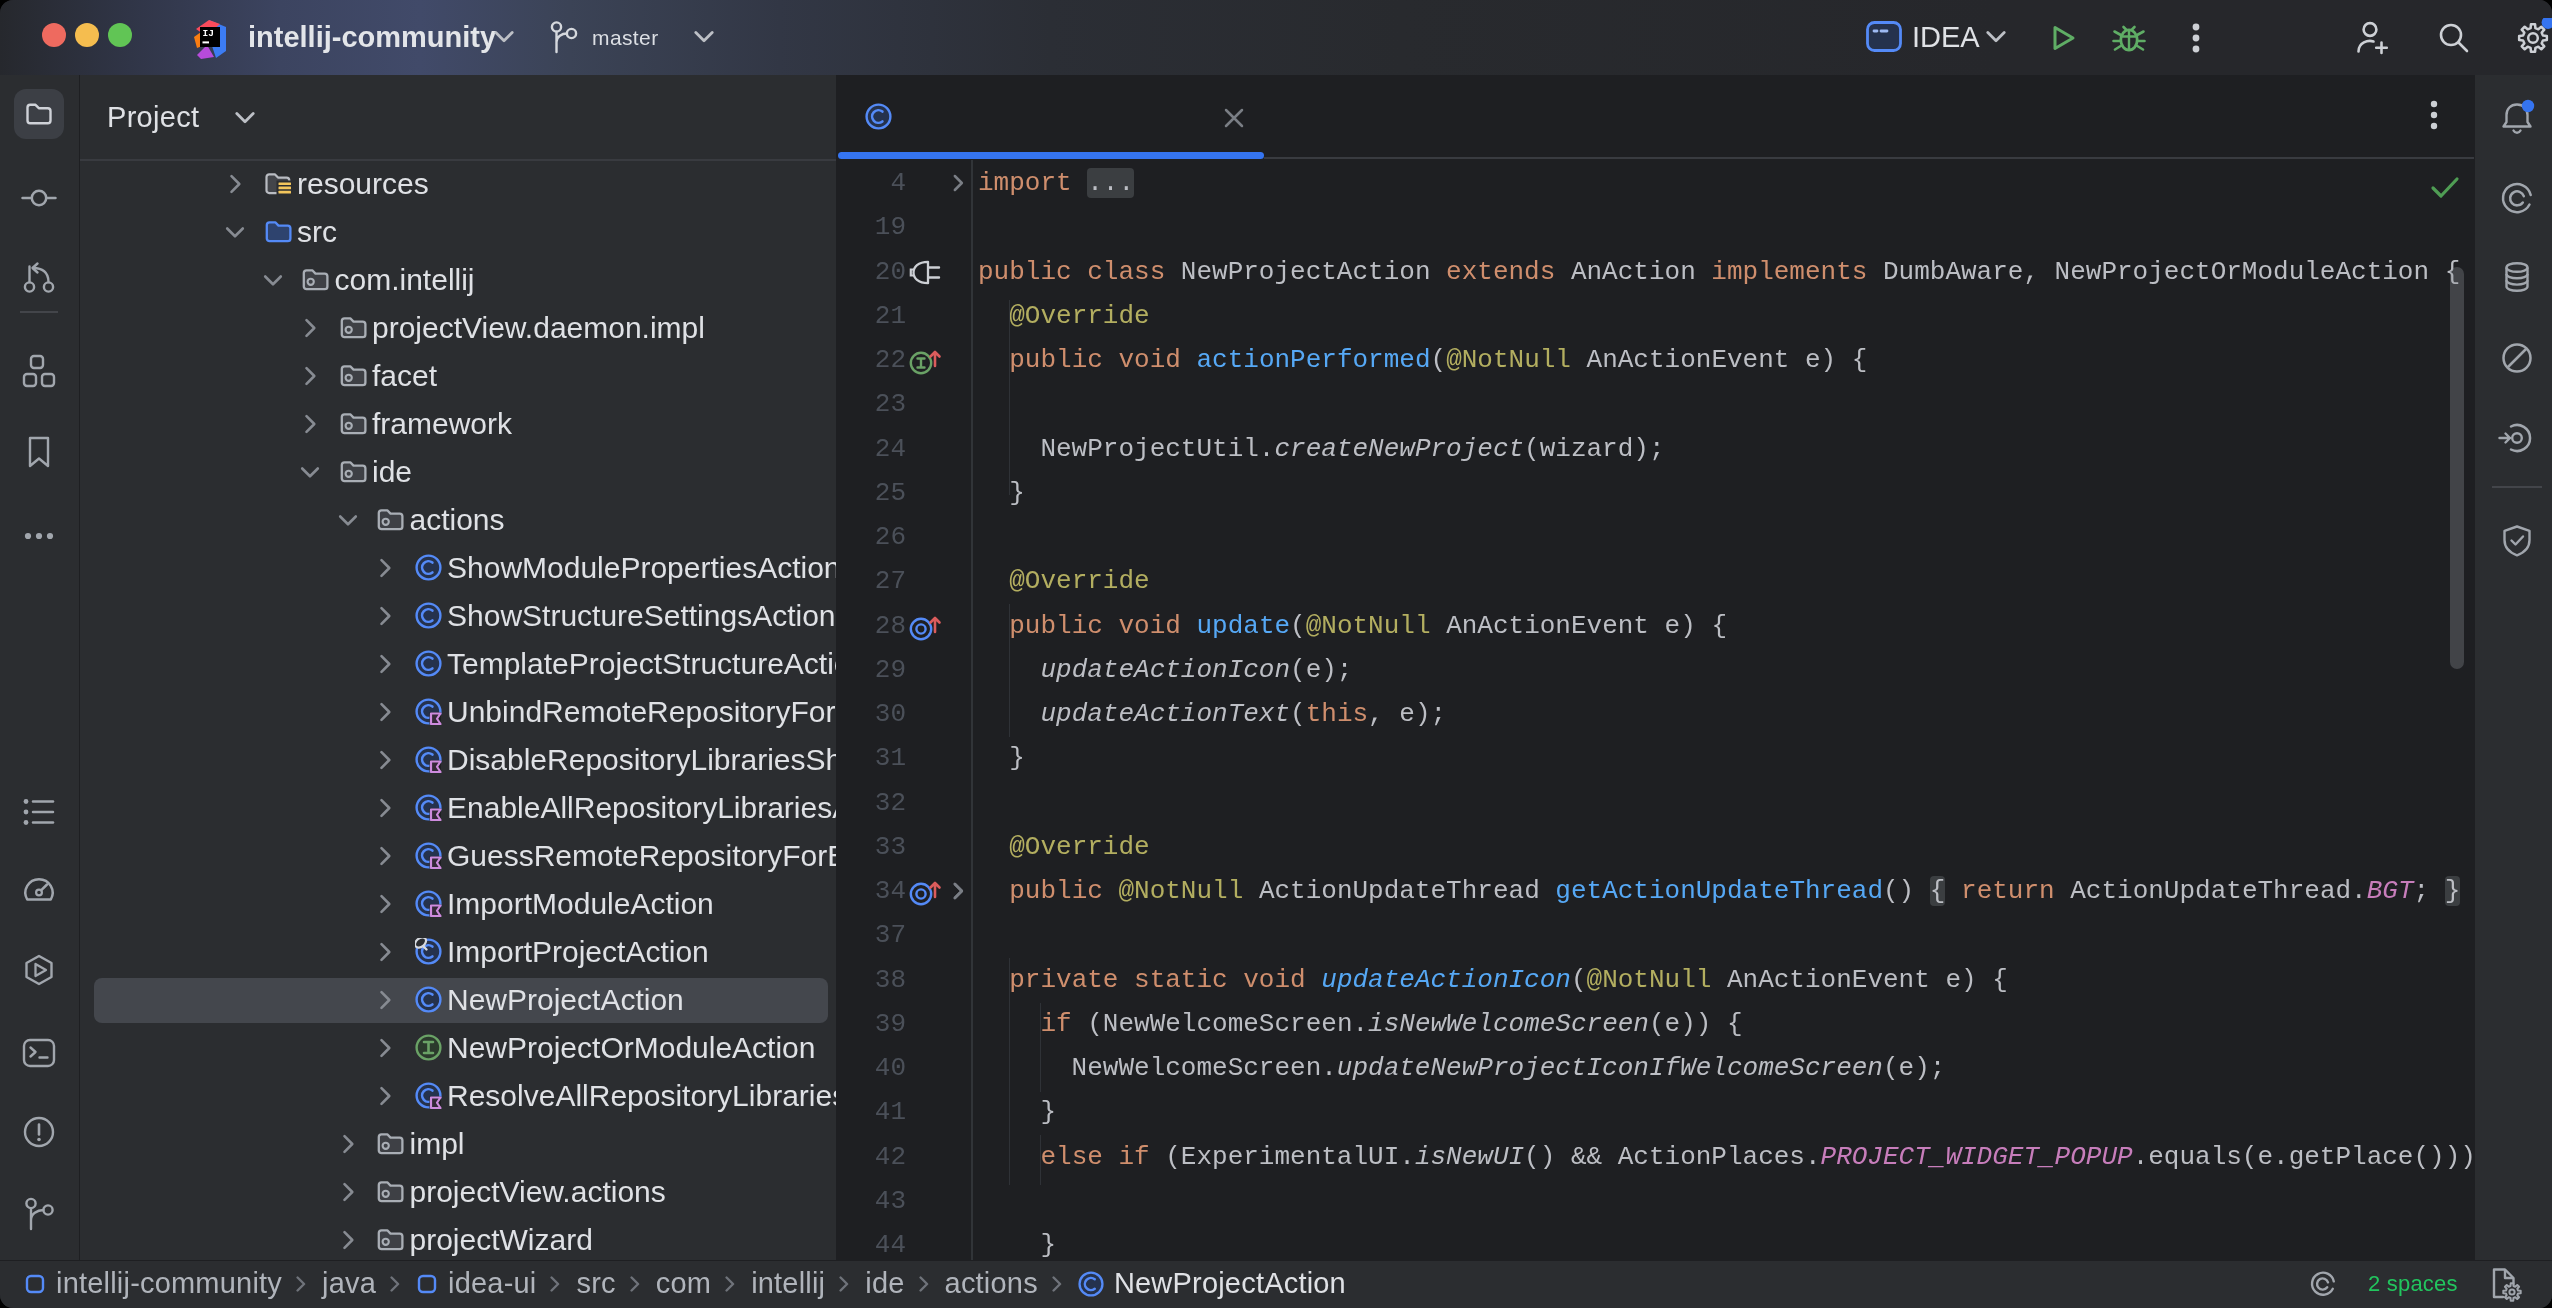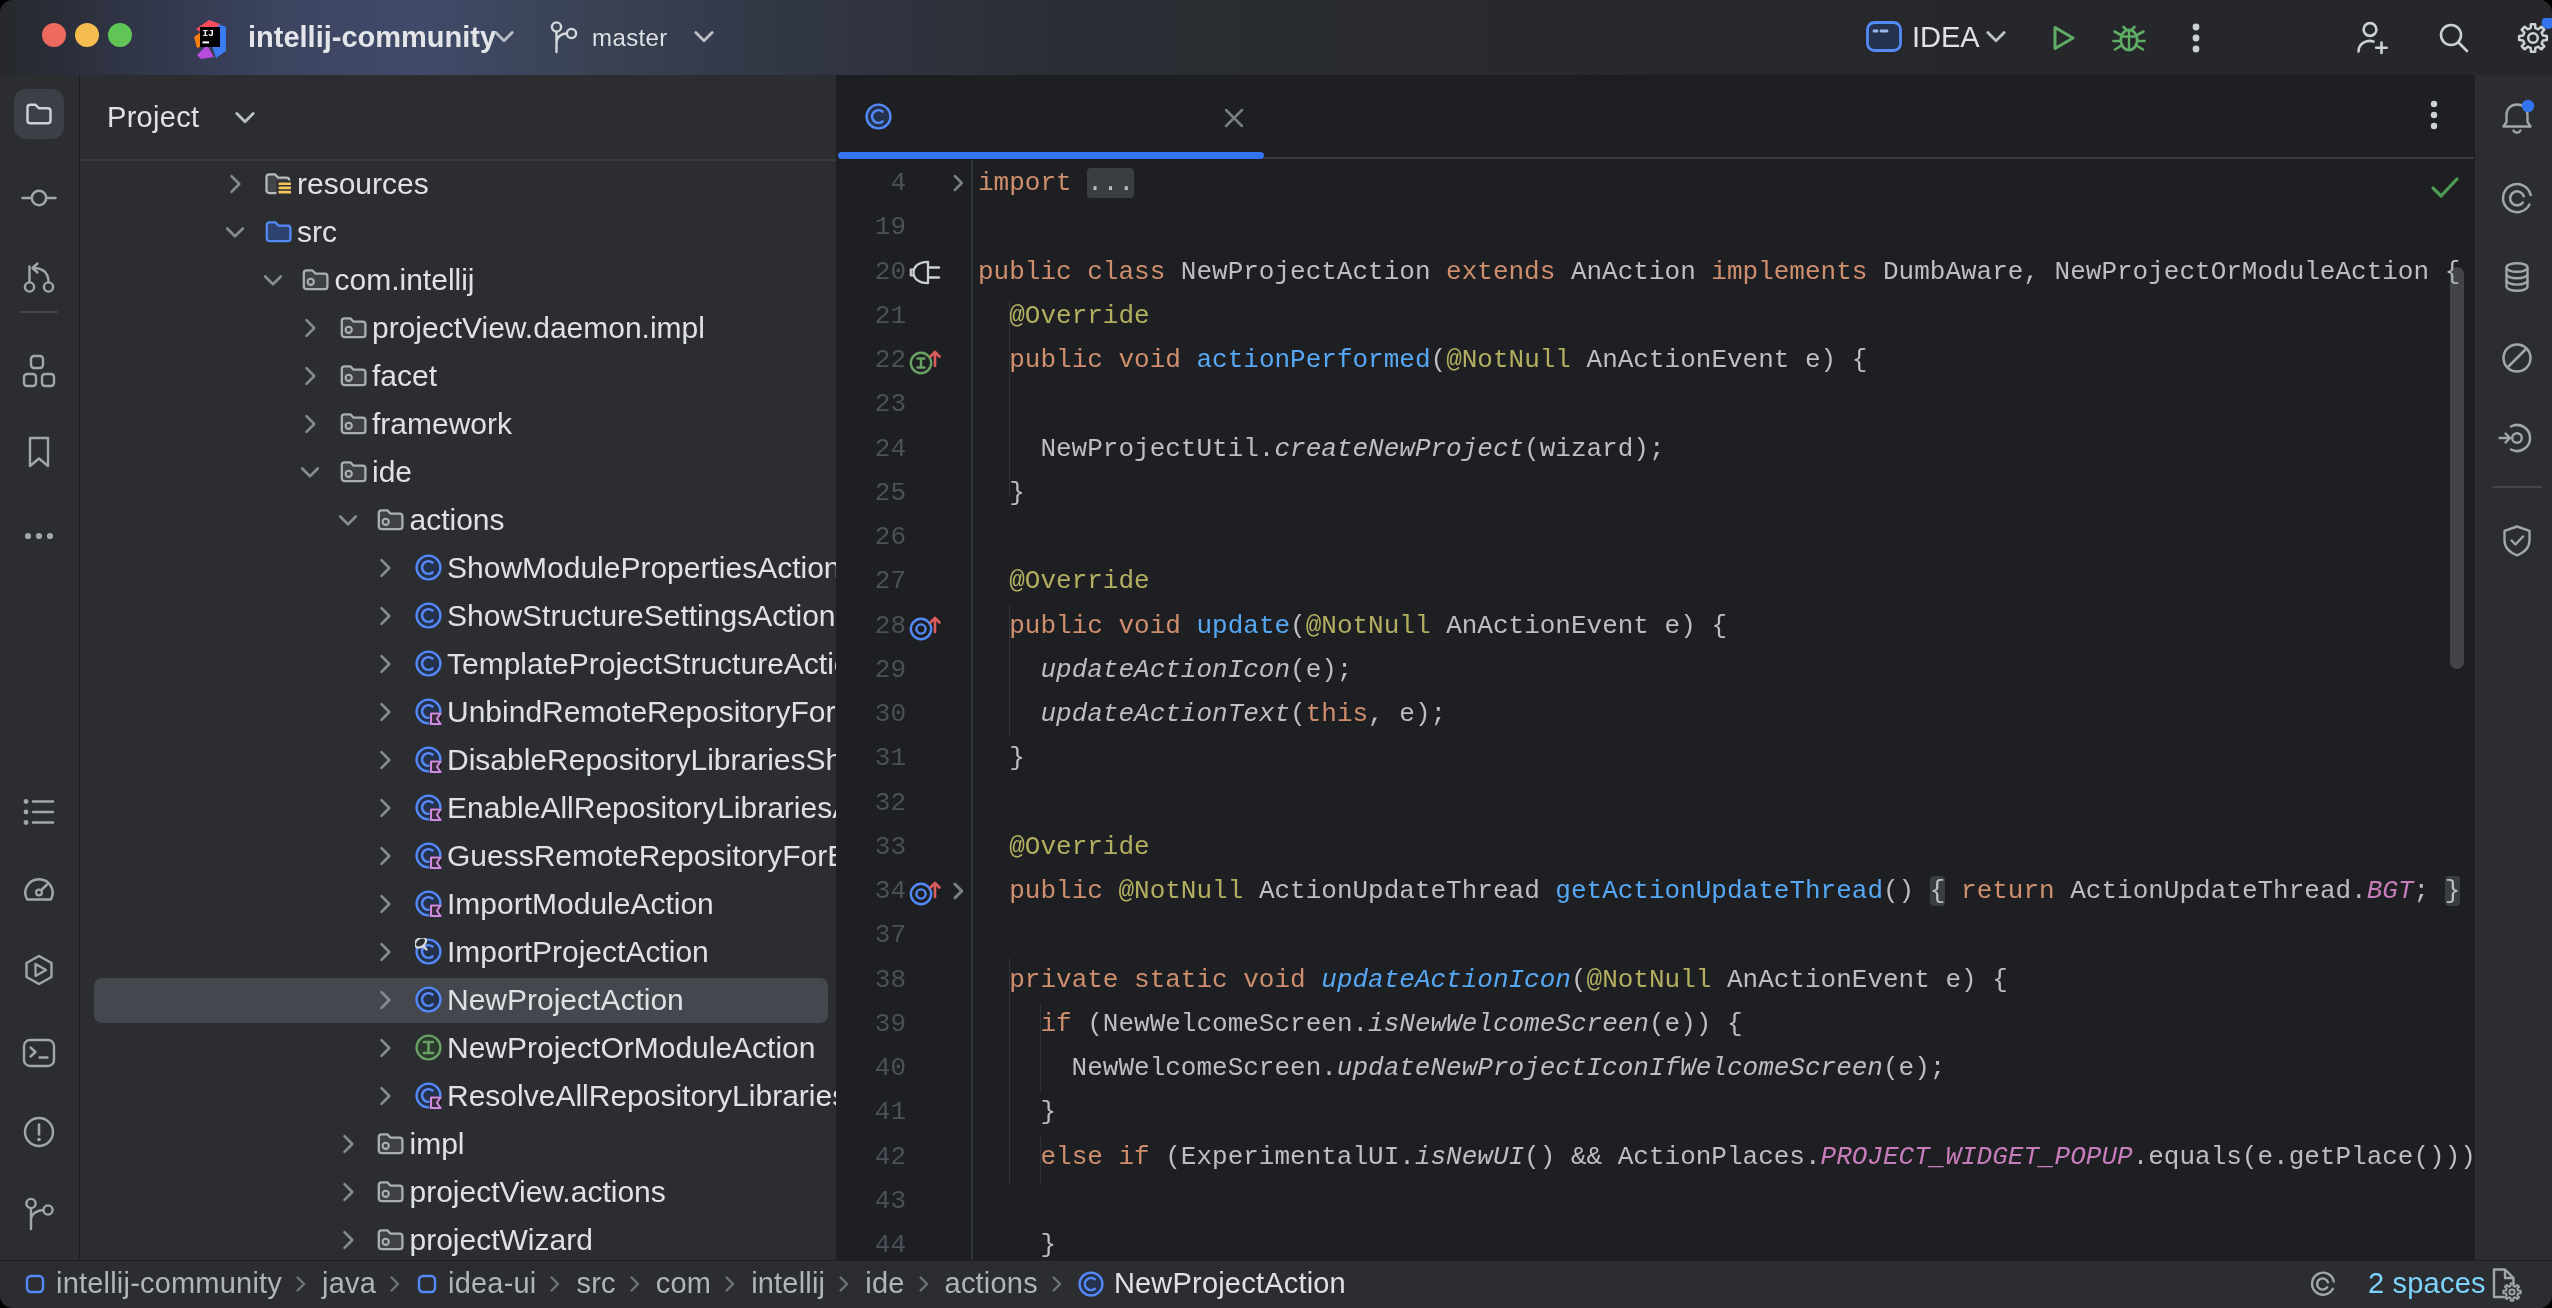--- a/index.html
+++ b/index.html
@@ -41,21 +41,21 @@
       </svg>
       <div class="abs" style="left:232px;top:0;height:75px;display:flex;align-items:center;font-size:29px;font-weight:bold;color:#E3E5E9">intellij-community</div>
       <svg style="position:absolute;left:478px;top:31px;" width="20" height="13" viewBox="0 0 20 13" fill="none">
         <polyline points="1.8000000000000007,1.5100000000000002 10,9.71 18.2,1.5100000000000002" stroke="#BDC0C6" stroke-width="2.8" stroke-linecap="round" stroke-linejoin="round"></polyline>
       </svg>
       <svg style="position:absolute;left:531px;top:16px;" width="42" height="42" viewBox="0 0 42 42" fill="none">
         <circle cx="9.5" cy="11" r="4.6" stroke="#D5D8DD" stroke-width="2.4"></circle>
         <circle cx="24.5" cy="17.5" r="4.6" stroke="#D5D8DD" stroke-width="2.4"></circle>
         <path d="M9.5,15.6 V36 M9.5,26 C9.5,20.5 15,17.5 19.9,17.5" stroke="#D5D8DD" stroke-width="2.4" stroke-linecap="round" fill="none"></path>
       </svg>
-      <div class="abs" style="left:576px;top:0;height:75px;display:flex;align-items:center;font-size:24px;letter-spacing:0.4px;color:#DCDFE4">master</div>
+      <div class="abs" style="left:576px;top:0;height:75px;display:flex;align-items:center;font-size:21px;letter-spacing:0.4px;color:#DCDFE4">master</div>
       <svg style="position:absolute;left:678px;top:31px;" width="20" height="13" viewBox="0 0 20 13" fill="none">
         <polyline points="1.8000000000000007,1.5100000000000002 10,9.71 18.2,1.5100000000000002" stroke="#BDC0C6" stroke-width="2.8" stroke-linecap="round" stroke-linejoin="round"></polyline>
       </svg>
       <svg style="position:absolute;left:1850px;top:21px;" width="37" height="32" viewBox="0 0 37 32" fill="none">
         <rect x="1.5" y="1.5" width="33" height="28" rx="7" fill="#25324D" stroke="#548AF7" stroke-width="2.8"></rect>
         <path d="M8,10 H11 M15,10 H21" stroke="#9DB9F2" stroke-width="2.8" stroke-linecap="round"></path>
       </svg>
       <div class="abs" style="left:1896px;top:0;height:75px;display:flex;align-items:center;font-size:29px;color:#DFE1E5">IDEA</div>
       <svg style="position:absolute;left:1970px;top:31px;" width="20" height="13" viewBox="0 0 20 13" fill="none">
         <polyline points="1.8000000000000007,1.5100000000000002 10,9.71 18.2,1.5100000000000002" stroke="#BDC0C6" stroke-width="2.8" stroke-linecap="round" stroke-linejoin="round"></polyline>
@@ -555,20 +555,20 @@
         <svg width="26" height="26" viewBox="0 0 27 27" fill="none" style="margin:0 10px 0 0">
           <circle cx="13.5" cy="13.5" r="11.9" fill="#25324D" stroke="#548AF7" stroke-width="2.4"></circle>
           <path d="M17.4,8.6 A6.3,6.3 0 1 0 17.4,18.4" stroke="#548AF7" stroke-width="2.6" stroke-linecap="round"></path>
         </svg>
         <span style="color:#DFE1E5">NewProjectAction</span>
       </div>
       <svg style="position:absolute;left:2306px;top:8px;" width="32" height="32" viewBox="0 0 32 32" fill="none">
         <path d="M26.8,20.8 a11,11 0 1 1 1,-7.4" stroke="#A1A6AD" stroke-width="2.4" stroke-linecap="round" fill="none"></path>
         <path d="M21.2,19.3 a5.6,5.6 0 1 1 0.8,-5" stroke="#A1A6AD" stroke-width="2.4" stroke-linecap="round" fill="none"></path>
       </svg>
-      <div style="position:absolute;left:2368px;top:0;height:47px;display:flex;align-items:center;font-size:29px;letter-spacing:0.2px;color:#7dd3fc">2 spaces</div>
+      <div style="position:absolute;left:2368px;top:0;height:47px;display:flex;align-items:center;font-size:22px;letter-spacing:0.2px;color:#22c55e">2 spaces</div>
       <svg style="position:absolute;left:2486px;top:6px;" width="40" height="38" viewBox="0 0 40 38" fill="none">
         <path d="M8,3.5 H19 L27.5,12 V18 M8,3.5 V31 H17" stroke="#A1A6AD" stroke-width="2.4" stroke-linejoin="round" stroke-linecap="round" fill="none"></path>
         <path d="M19,4 V12 H27" stroke="#A1A6AD" stroke-width="2.4" stroke-linejoin="round" fill="none"></path>
         <polygon points="24.55,19.97 24.70,17.30 27.30,17.30 27.45,19.97 29.24,20.71 31.23,18.93 33.07,20.77 31.29,22.76 32.03,24.55 34.70,24.70 34.70,27.30 32.03,27.45 31.29,29.24 33.07,31.23 31.23,33.07 29.24,31.29 27.45,32.03 27.30,34.70 24.70,34.70 24.55,32.03 22.76,31.29 20.77,33.07 18.93,31.23 20.71,29.24 19.97,27.45 17.30,27.30 17.30,24.70 19.97,24.55 20.71,22.76 18.93,20.77 20.77,18.93 22.76,20.71" stroke="#A1A6AD" stroke-width="2.0" stroke-linejoin="round" fill="#2B2D30"></polygon>
         <circle cx="26" cy="26" r="2.6" stroke="#A1A6AD" stroke-width="2" fill="none"></circle>
       </svg>
     </div>
 </div>
 </body></html>

